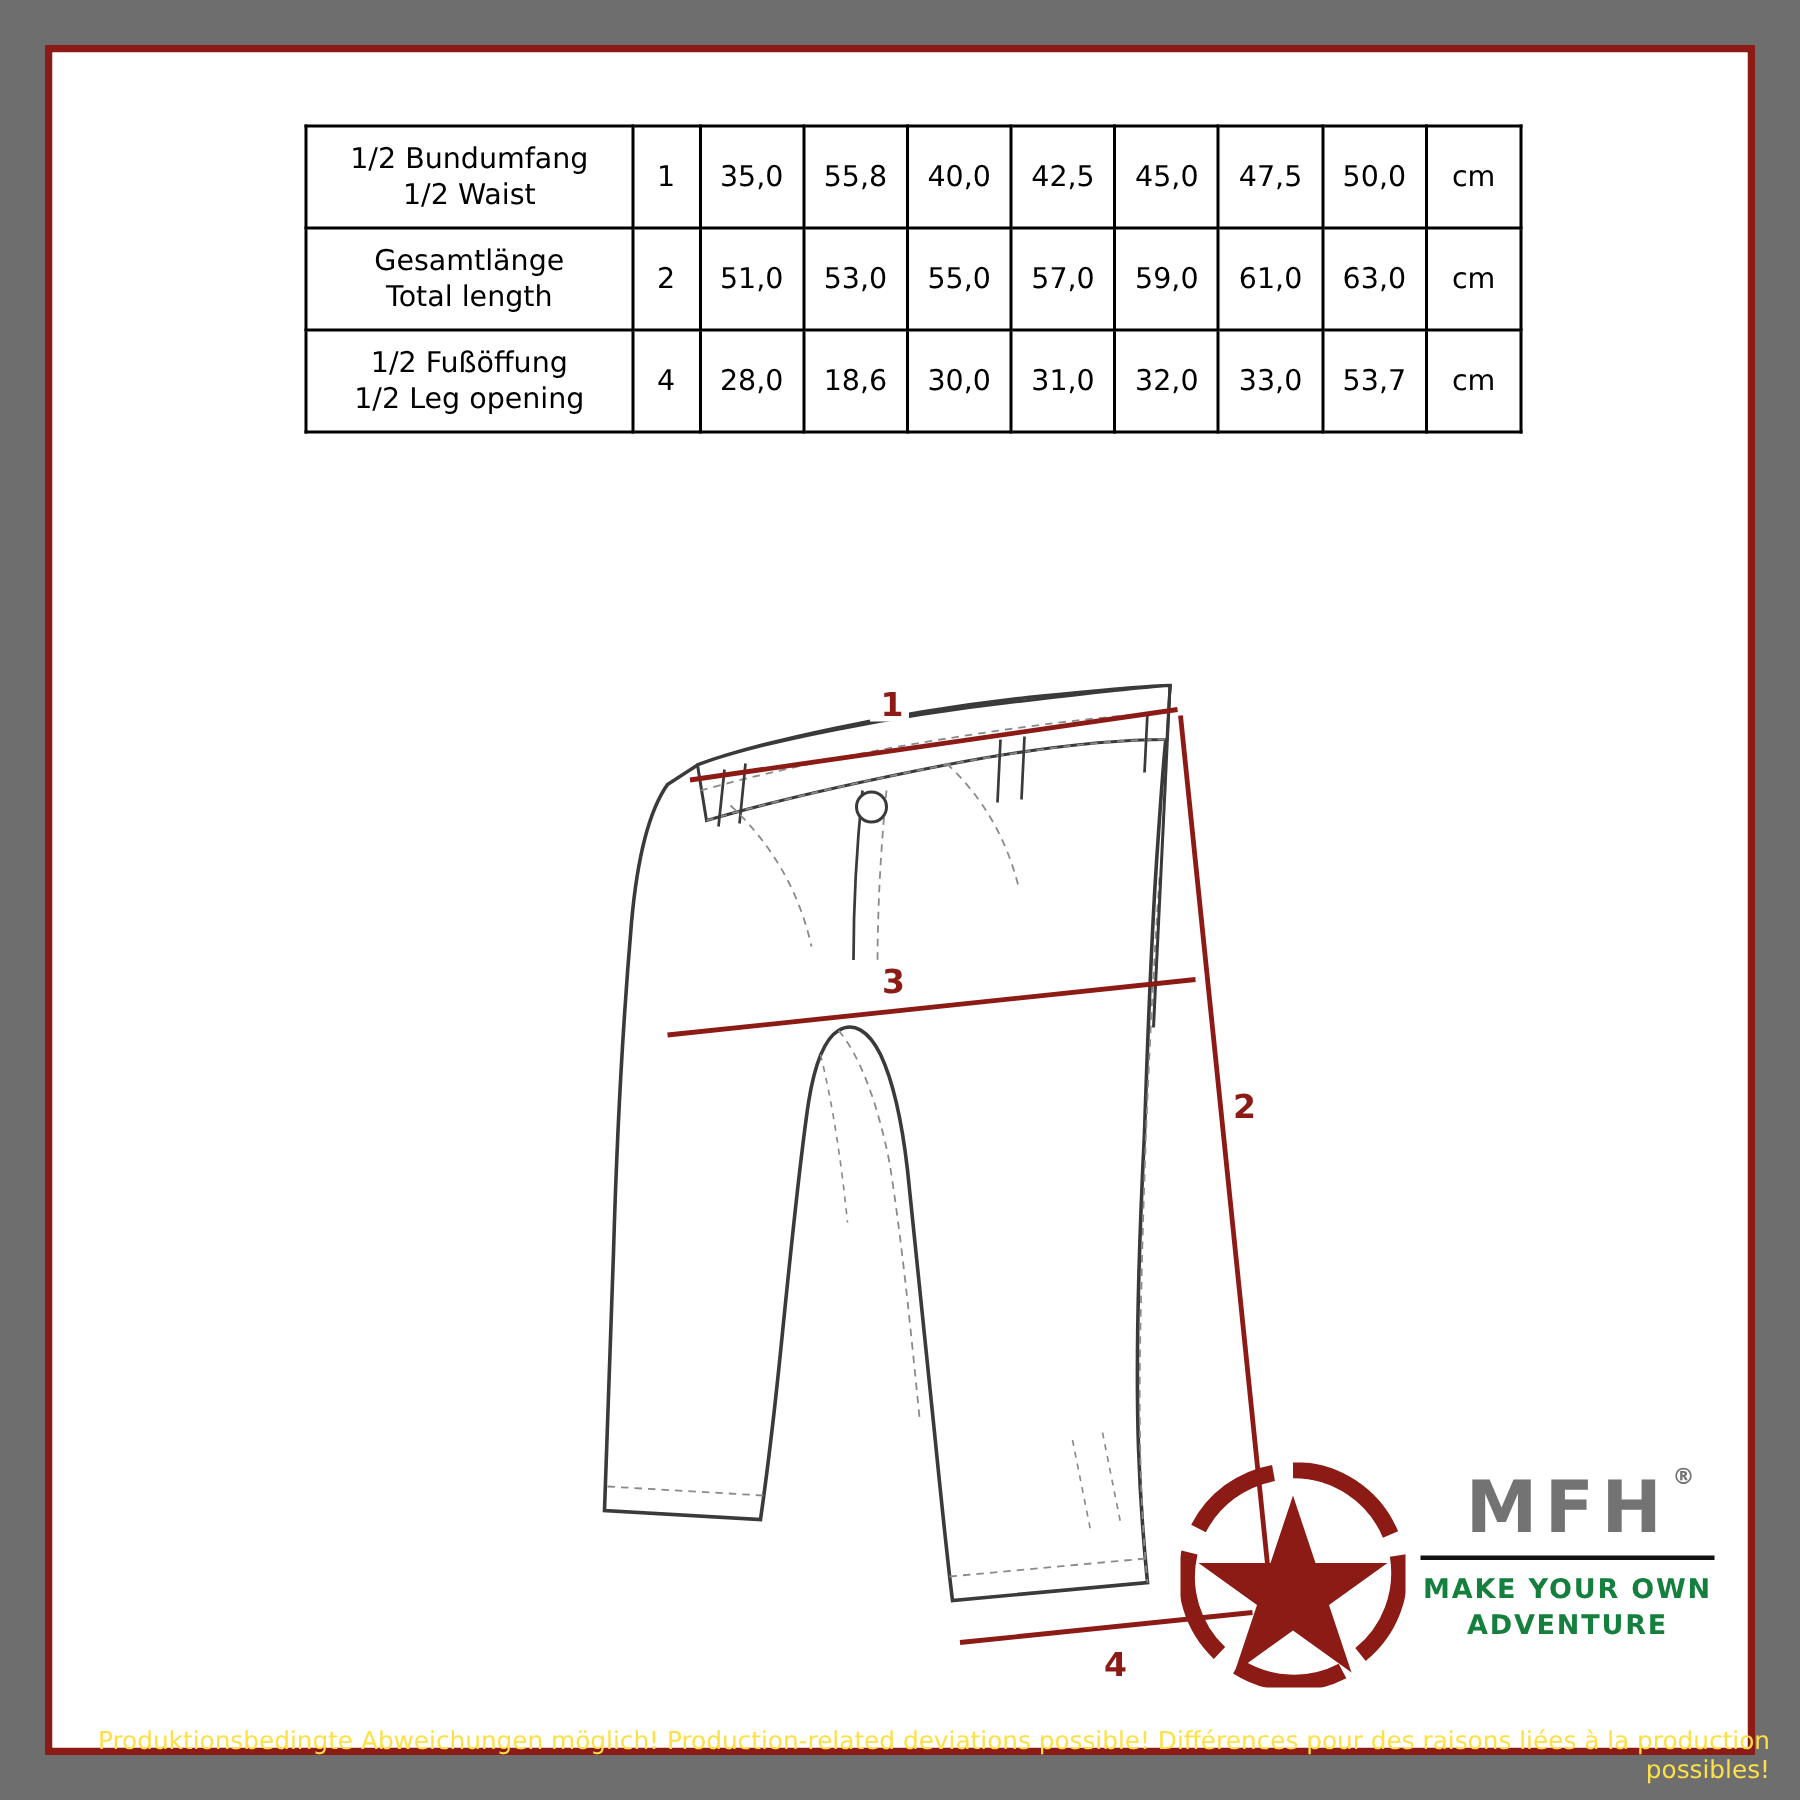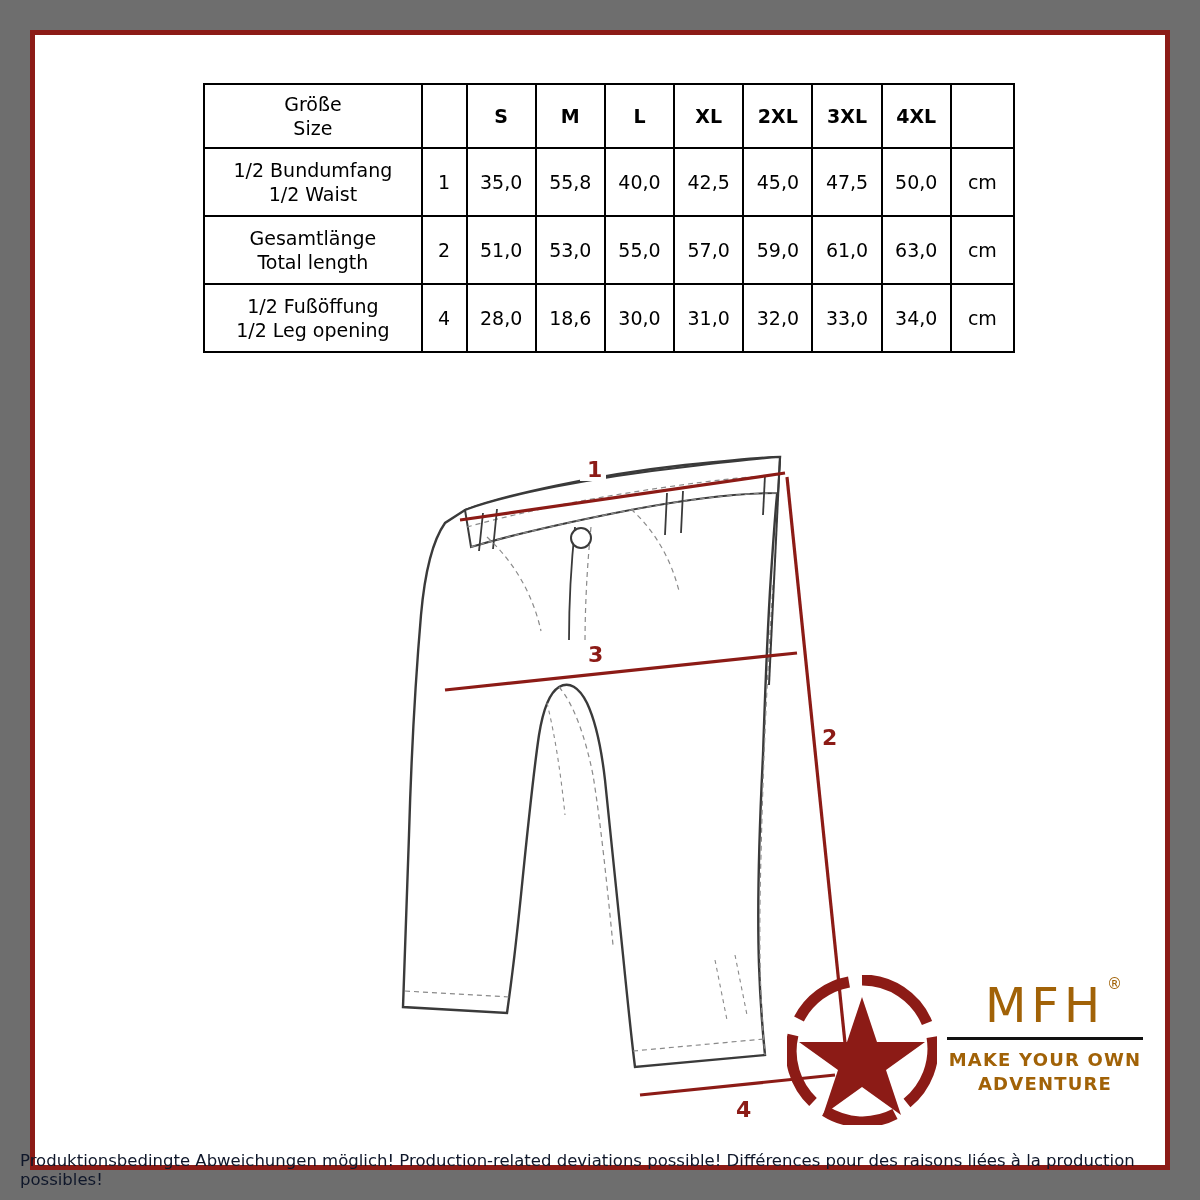--- a/index.html
+++ b/index.html
@@ -103,23 +103,23 @@
   }
   #logo-text {
     position: absolute;
     left: 158px;
     top: 6px;
     width: 200px;
     text-align: center;
   }
   #mfh-word {
     font-size: 48px;
-    font-weight: normal;
+    font-weight: bold;
     letter-spacing: 5px;
-    color: #a16207;
+    color: #737373;
     line-height: 1;
     position: relative;
     display: inline-block;
   }
   #mfh-reg {
     font-size: 15px;
     vertical-align: super;
     letter-spacing: 0;
     position: absolute;
     top: -4px;
@@ -128,67 +128,52 @@
   #logo-rule {
     width: 196px;
     height: 3px;
     background: #111111;
     margin: 8px auto 8px auto;
   }
   .tagline {
     font-size: 18px;
     font-weight: bold;
     letter-spacing: 1.2px;
-    color: #a16207;
+    color: #15803d;
     line-height: 1.35;
   }
 
   
   #footer-note {
     position: absolute;
     left: 0;
     bottom: 0;
     width: 1200px;
     height: 60px;
     display: flex;
     align-items: center;
     justify-content: center;
-    color: #0f172a;
+    color: #fde047;
     font-size: 16.5px;
-    text-align: left;
+    text-align: right;
     padding: 0 20px;
     box-sizing: border-box;
   }
 </style>
 </head>
 <body>
 
 <div id="page">
 
   <div id="inner-frame">
     <div id="content">
 
       <div id="size-table-wrap">
         <table class="size-table">
           <tbody>
-            <tr class="head">
-              <td class="rowlabel">
-                <span class="l1">Größe</span>
-                <span class="l2">Size</span>
-              </td>
-              <td class="num"></td>
-              <td class="sz">S</td>
-              <td class="sz">M</td>
-              <td class="sz">L</td>
-              <td class="sz">XL</td>
-              <td class="sz">2XL</td>
-              <td class="sz">3XL</td>
-              <td class="sz">4XL</td>
-              <td class="unit"></td>
-            </tr>
 
             <tr class="body">
               <td class="rowlabel">
                 <span class="l1">1/2 Bundumfang</span>
                 <span class="l2">1/2 Waist</span>
               </td>
               <td class="num">1</td>
               <td class="sz">35,0</td>
               <td class="sz">55,8</td>
               <td class="sz">40,0</td>
@@ -221,21 +206,21 @@
                 <span class="l1">1/2 Fußöffung</span>
                 <span class="l2">1/2 Leg opening</span>
               </td>
               <td class="num">4</td>
               <td class="sz">28,0</td>
               <td class="sz">18,6</td>
               <td class="sz">30,0</td>
               <td class="sz">31,0</td>
               <td class="sz">32,0</td>
               <td class="sz">33,0</td>
-              <td class="sz">34,0</td>
+              <td class="sz">53,7</td>
               <td class="unit">cm</td>
             </tr>
           </tbody>
         </table>
       </div>
 
       <div id="illustration">
         <svg width="1130" height="700" viewBox="0 0 1130 700" xmlns="http://www.w3.org/2000/svg">
           <g fill="none" stroke="#3a3a3a" stroke-width="2.2">
 

